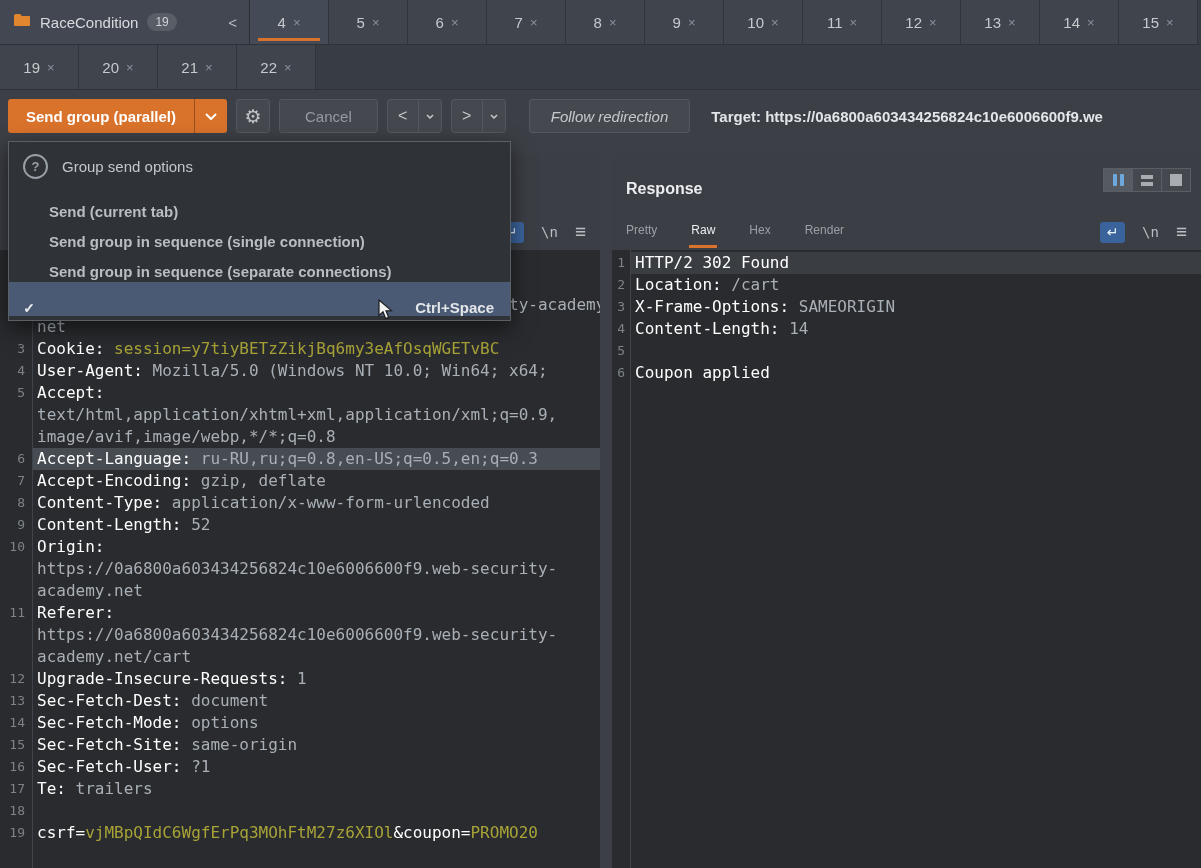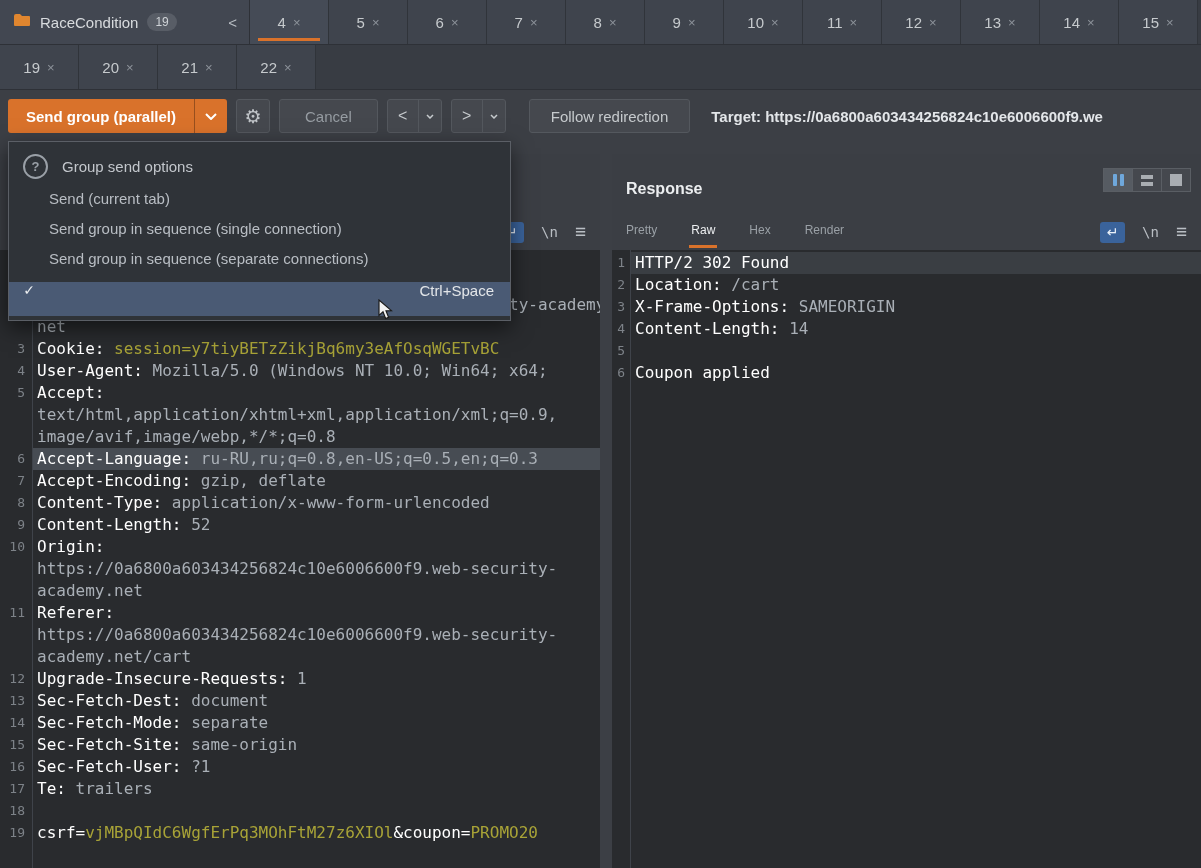--- a/index.html
+++ b/index.html
@@ -27,21 +27,21 @@
   .btn{height:34px;box-sizing:border-box;display:flex;align-items:center;border-radius:3px;cursor:pointer;}
   #send-group{background:#d9722b;overflow:hidden;}
   #send-group .sg-label{padding:0 18px;font-weight:bold;color:#fff;font-size:15px;}
   #send-group .sg-caret{width:32px;height:34px;display:flex;align-items:center;justify-content:center;border-left:1px solid rgba(0,0,0,.3);}
   .ghost{background:#45484e;border:1px solid #54585e;color:#c6cacd;font-size:15px;}
   #gear-btn{width:34px;justify-content:center;font-size:19px;color:#c0c4c8;}
   #cancel-btn{padding:0 25px;color:#969ca2;}
   .split{padding:0;overflow:hidden;}
   .split .main{width:30px;text-align:center;font-size:16px;color:#c6cacd;}
   .split .sub{width:22px;height:34px;display:flex;align-items:center;justify-content:center;border-left:1px solid #54585e;}
-  #follow-btn{padding:0 21px;}
+  #follow-btn{padding:0 21px;font-style:italic;}
   #target{margin-left:12px;flex:1;font-weight:bold;font-size:15px;color:#e3e6e9;white-space:nowrap;overflow:hidden;}
 
   
   #main{position:absolute;left:0;top:142px;width:1201px;bottom:0;}
   .panel{position:absolute;top:12px;bottom:0;}
   #left-panel{left:0;width:600px;}
   #right-panel{left:612px;right:0;}
   #splitter{position:absolute;left:600px;width:12px;top:0;bottom:0;background:#3c3f45;cursor:col-resize;}
   .panel-header{position:absolute;left:0;right:0;top:0;height:96px;background:#3b3e44;}
   .panel-title{position:absolute;left:14px;top:26px;font-weight:bold;font-size:16px;color:#eceef0;}
@@ -82,21 +82,21 @@
   .hb{width:12px;height:4px;background:#a9adb2;}
   .sq{width:12px;height:12px;background:#a9adb2;}
 
   
   #dropdown{position:absolute;left:8px;top:141px;width:503px;z-index:30;background:#2f3338;
             border:1px solid #5b5f66;box-sizing:border-box;box-shadow:0 7px 20px rgba(0,0,0,.55);
             font-size:15px;padding-bottom:4px;}
   .dd-header{height:48px;display:flex;align-items:center;gap:14px;padding-left:14px;color:#c3c7cc;}
   .q-icon{width:21px;height:21px;border-radius:50%;border:2px solid #9aa0a7;color:#9aa0a7;font-size:13px;
           font-weight:bold;display:flex;align-items:center;justify-content:center;flex:none;}
-  .dd-item{height:30px;display:flex;align-items:flex-start;color:#b9bec4;cursor:pointer;}
+  .dd-item{height:30px;display:flex;align-items:flex-end;color:#b9bec4;cursor:pointer;font-weight:bold;}
   .dd-check{width:40px;flex:none;text-align:center;font-size:14px;}
   .dd-item.selected{height:34px;margin-top:2px;background:#4a5a74;color:#eceef0;}
   .dd-shortcut{margin-left:auto;padding-right:16px;color:#e3e6e9;}
 
   
   #cursor{position:absolute;left:378px;top:299px;z-index:40;pointer-events:none;}
 </style>
 </head>
 <body>
 
@@ -307,21 +307,21 @@
             <div class="eline">
               <span class="gut">12</span>
               <span class="code"><span class="c-h">Upgrade-Insecure-Requests: </span><span class="c-v">1</span></span>
             </div>
             <div class="eline">
               <span class="gut">13</span>
               <span class="code"><span class="c-h">Sec-Fetch-Dest: </span><span class="c-v">document</span></span>
             </div>
             <div class="eline">
               <span class="gut">14</span>
-              <span class="code"><span class="c-h">Sec-Fetch-Mode: </span><span class="c-v">separate</span></span>
+              <span class="code"><span class="c-h">Sec-Fetch-Mode: </span><span class="c-v">options</span></span>
             </div>
             <div class="eline">
               <span class="gut">15</span>
               <span class="code"><span class="c-h">Sec-Fetch-Site: </span><span class="c-v">same-origin</span></span>
             </div>
             <div class="eline">
               <span class="gut">16</span>
               <span class="code"><span class="c-h">Sec-Fetch-User: </span><span class="c-v">?1</span></span>
             </div>
             <div class="eline">

